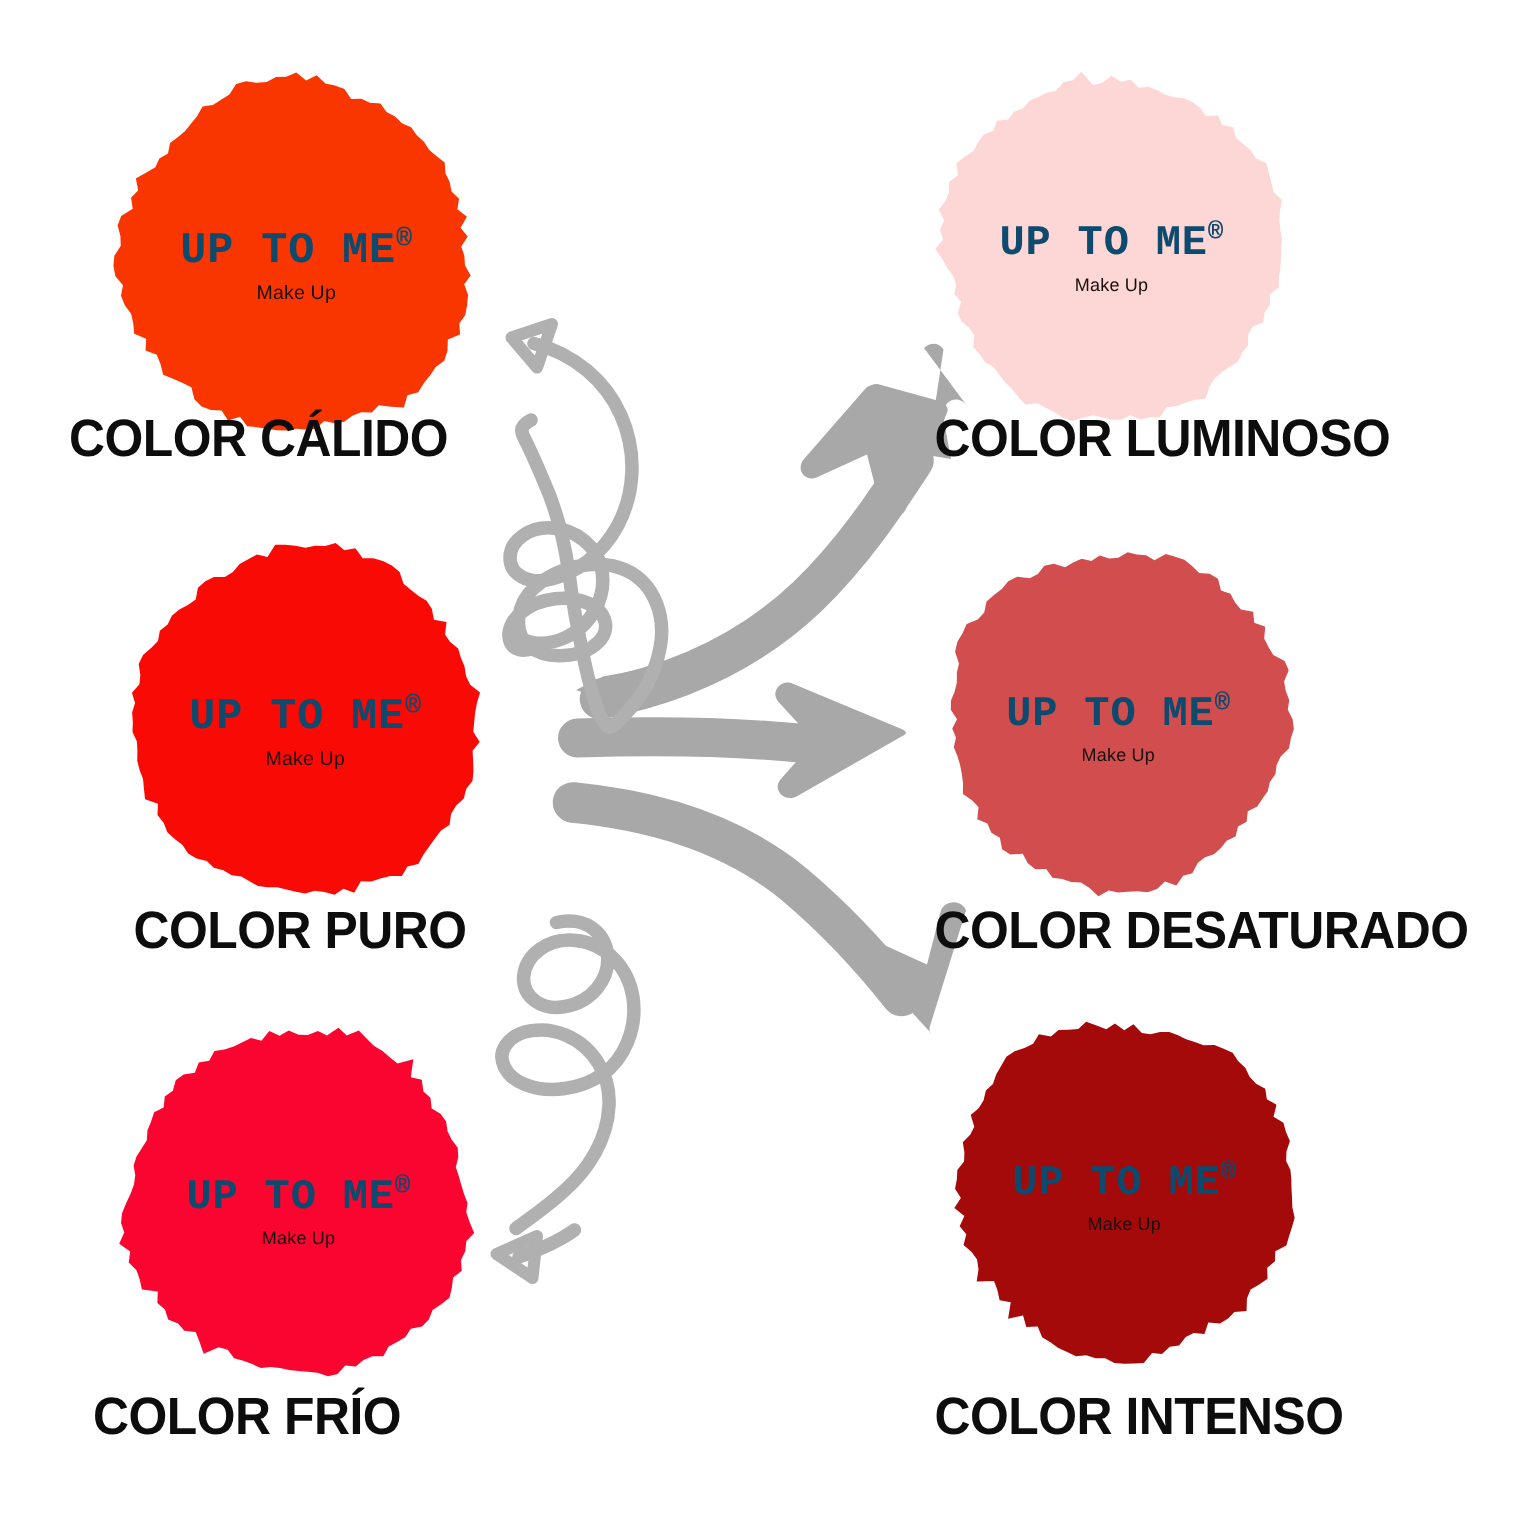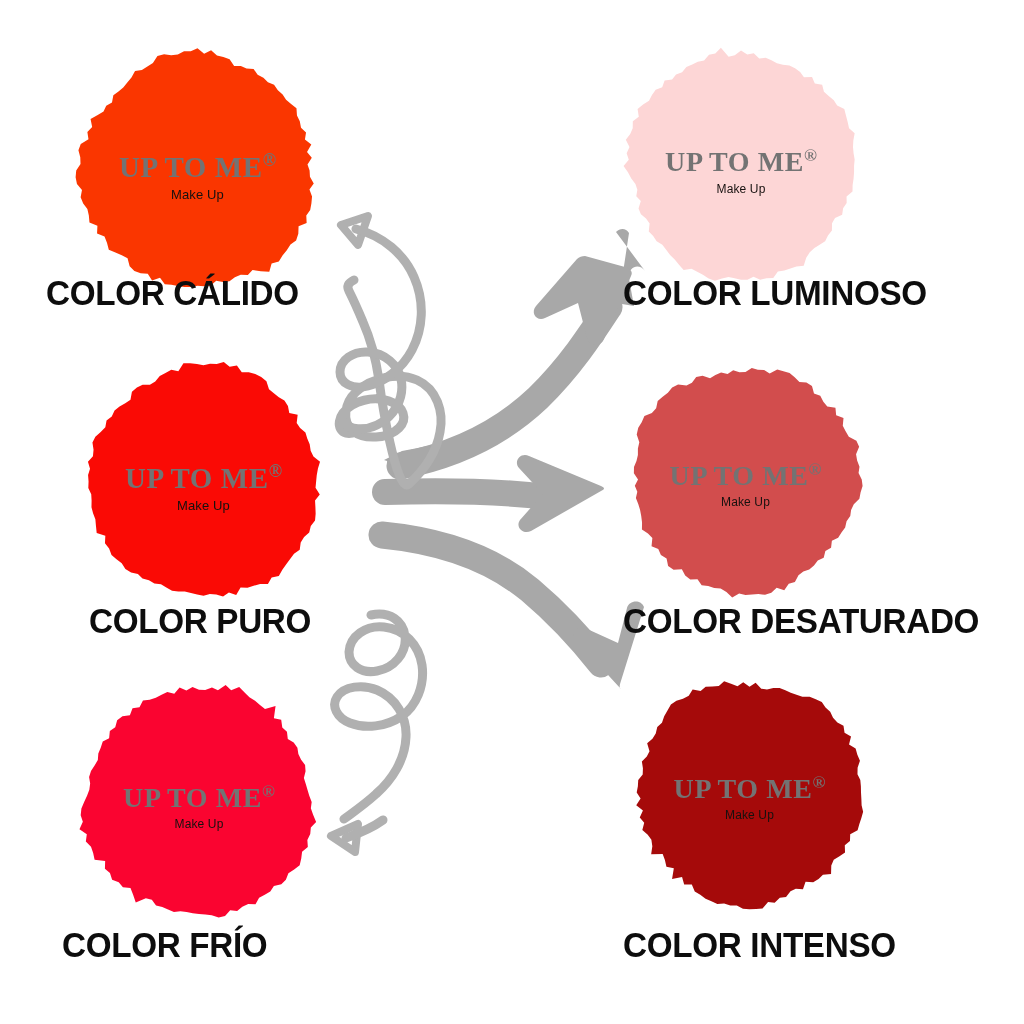--- a/index.html
+++ b/index.html
@@ -42,23 +42,23 @@
   .logo {
     position: absolute;
     left: 0;
     right: 0;
     top: 42%;
     text-align: center;
     line-height: 1;
     pointer-events: none;
   }
   .logo-main {
-    font-family: Liberation Serif, serif;
+    font-family: Liberation Mono, monospace;
     font-weight: bold;
-    color: #737373;
+    color: #0c4a6e;
     letter-spacing: 0.02em;
     white-space: nowrap;
     display: block;
   }
   .logo-main .reg {
     font-size: 0.62em;
     vertical-align: super;
     letter-spacing: 0;
   }
   .logo-sub {

